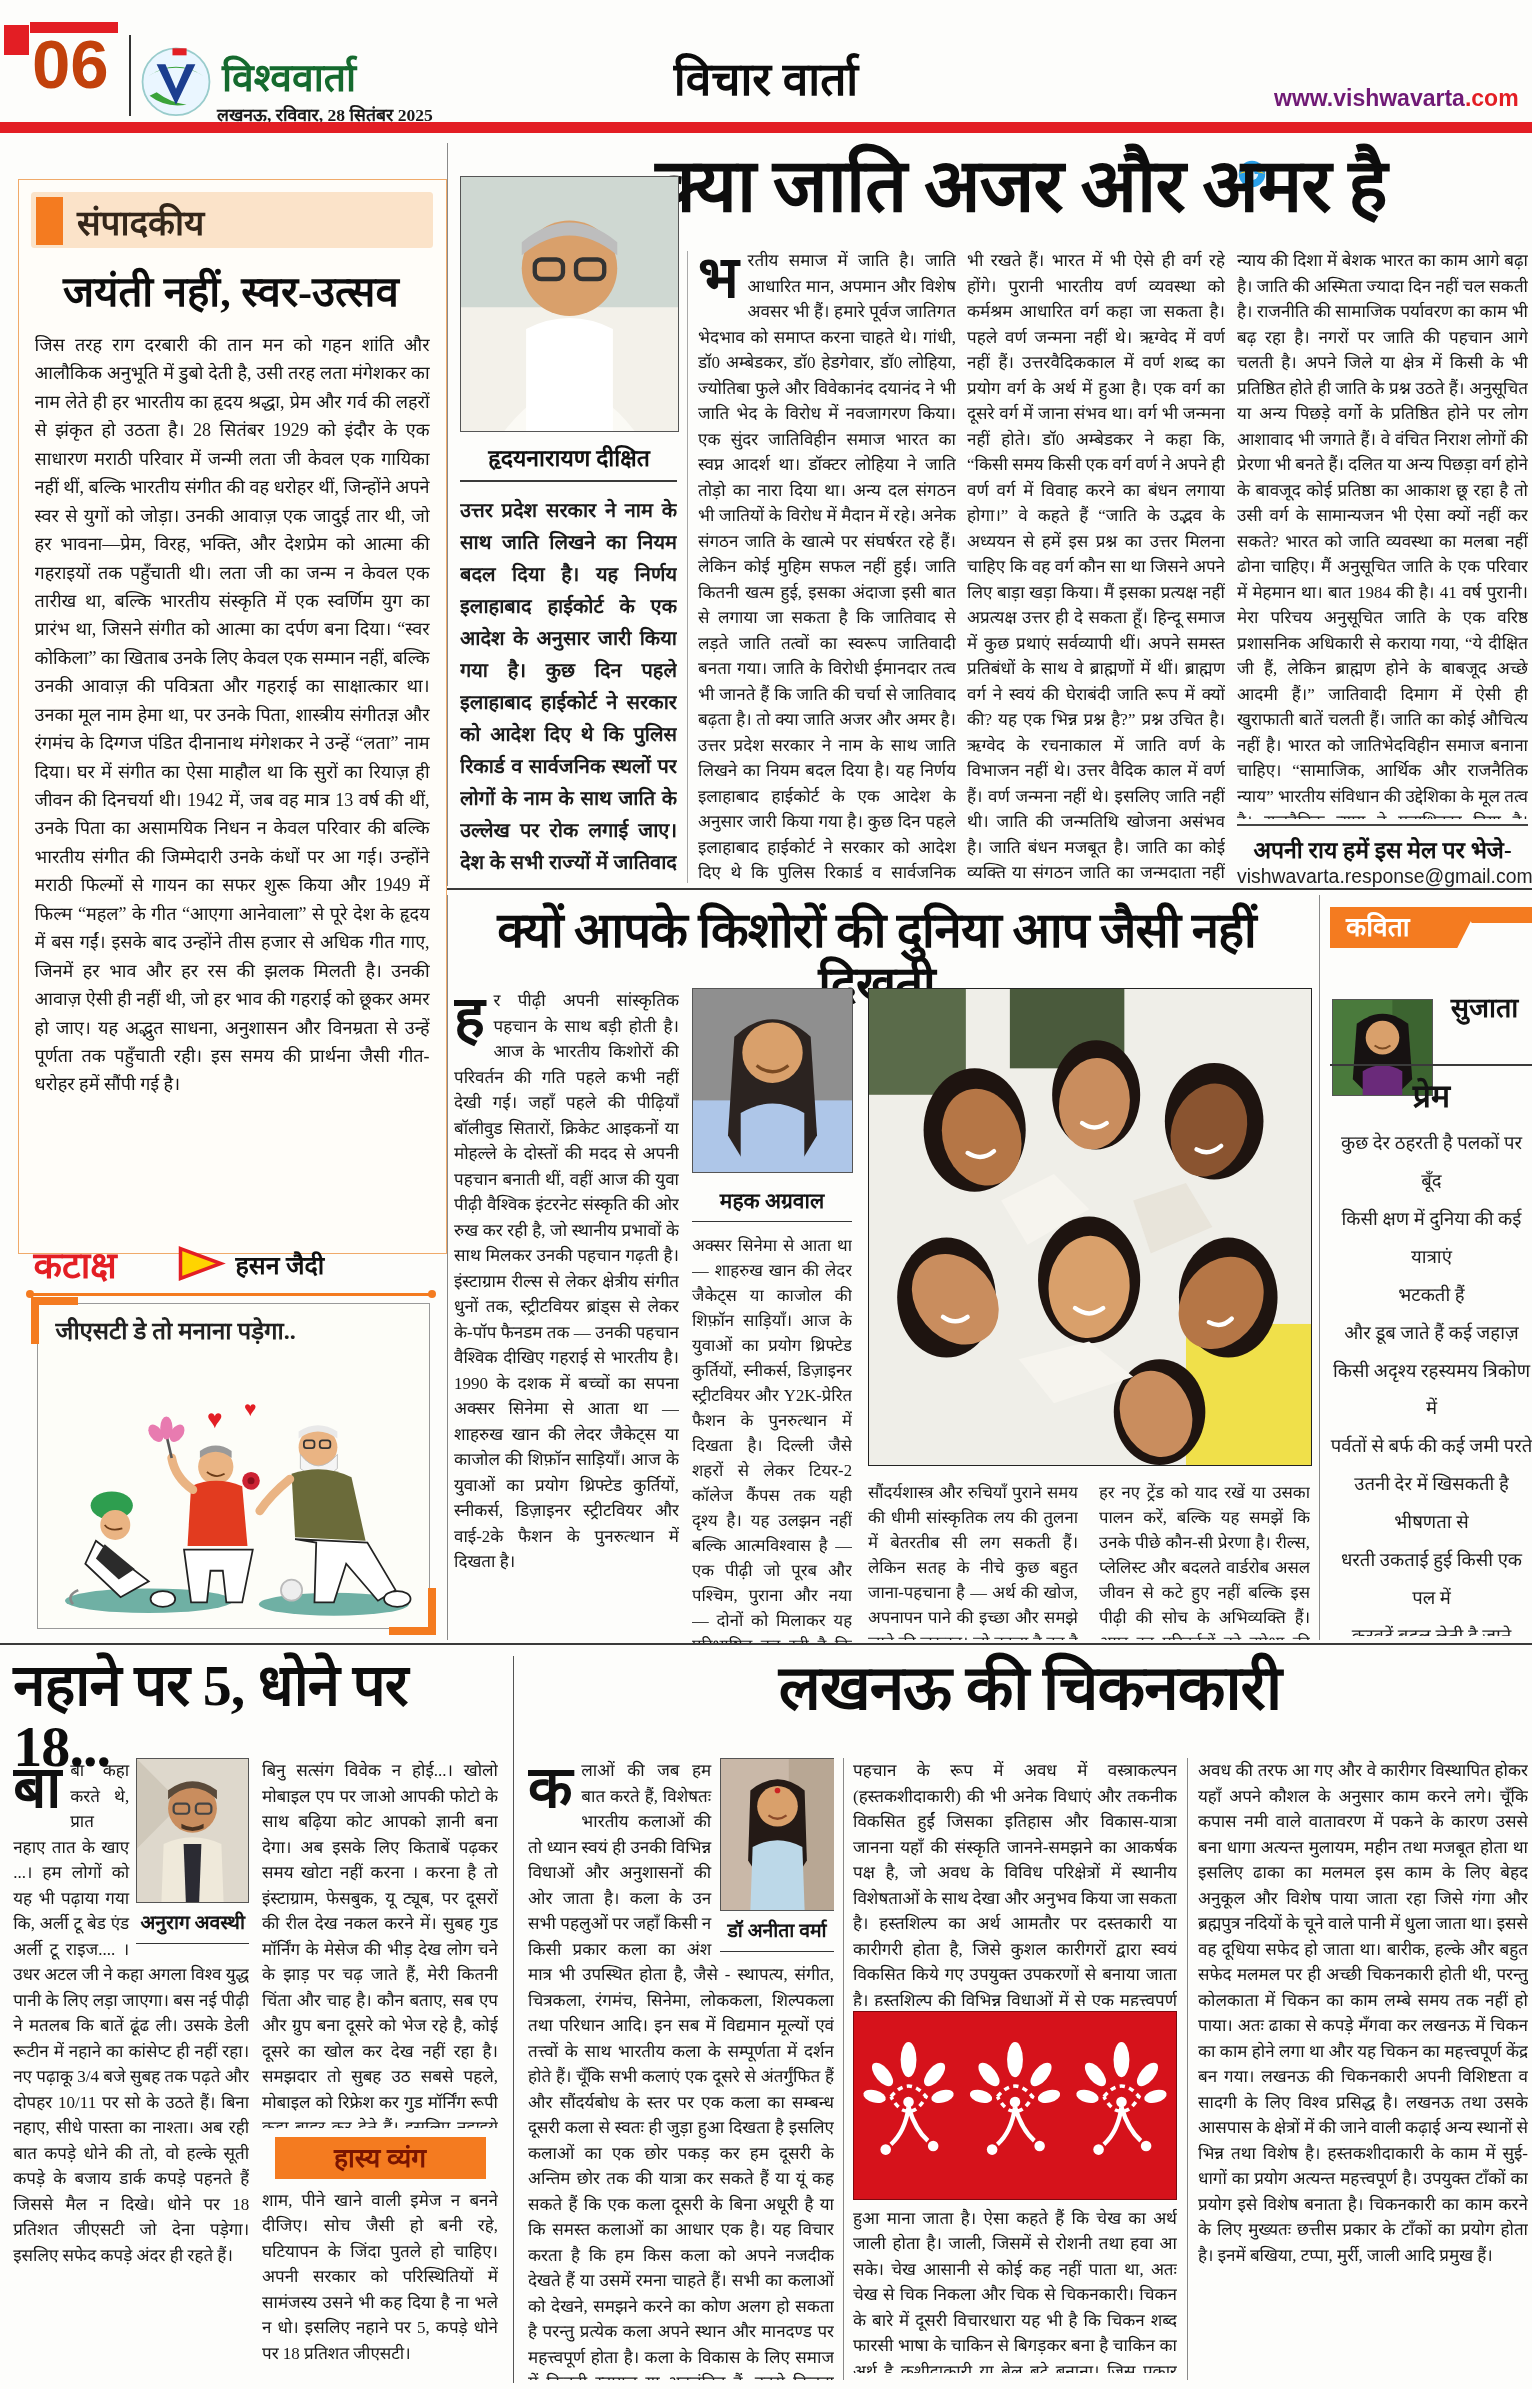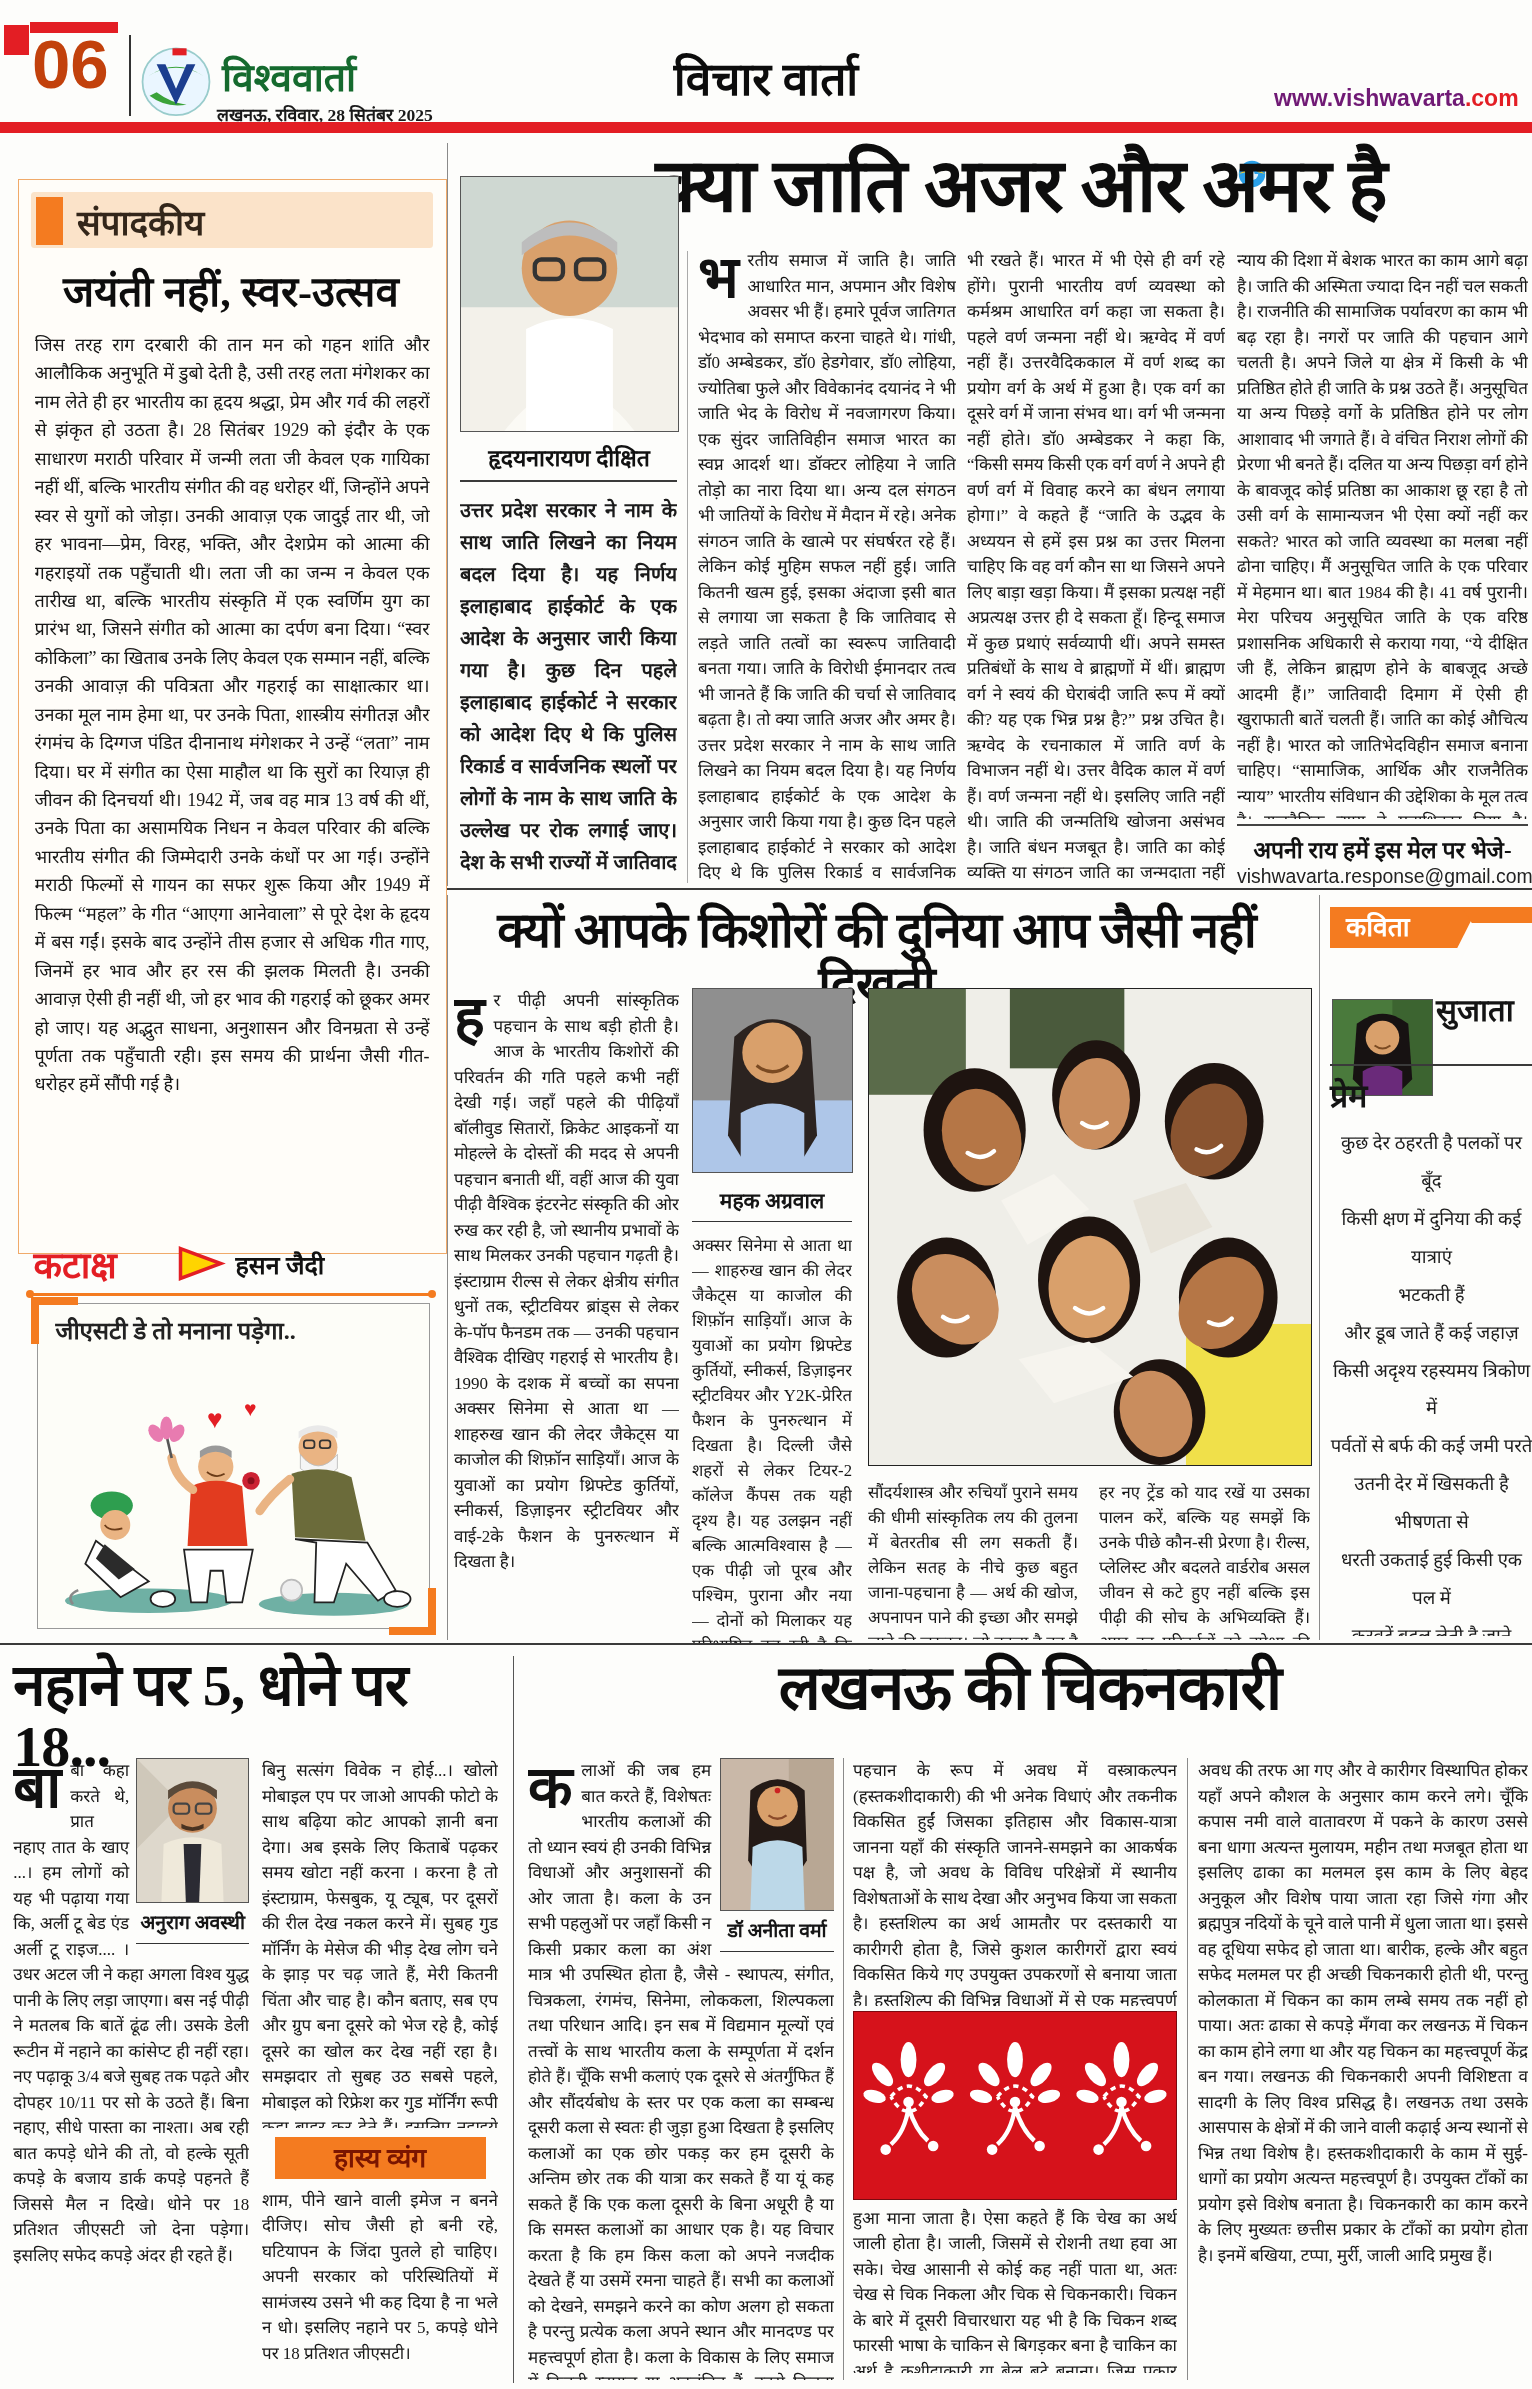--- a/index.html
+++ b/index.html
@@ -227,23 +227,23 @@
   <div class="abs portrait" style="left:1.8px;top:51px;width:99px;height:95px;">
     <svg viewBox="0 0 100 96" preserveAspectRatio="none">
       <rect width="100" height="96" fill="#4a7a3c"></rect>
       <rect x="60" width="40" height="96" fill="#3c6430"></rect>
       <path d="M24 24 Q50 4 76 24 L80 80 L64 96 L36 96 L20 80 Z" fill="#171212"></path>
       <circle cx="50" cy="38" r="17" fill="#d9a06b"></circle>
       <path d="M42 46 q8 6 16 0" stroke="#7a4a22" stroke-width="2" fill="none"></path>
       <path d="M30 72 Q50 60 70 72 L70 96 L30 96 Z" fill="#6a2a7a"></path>
     </svg>
   </div>
-  <div style="position:absolute;left:106px;top:81px;width:97px;font-size:31px;font-weight:900;">सुजाता</div>
+  <div style="position:absolute;left:106px;top:81px;width:97px;text-align:center;font-size:27px;font-weight:900;">सुजाता</div>
   <div class="hrule" style="position:absolute;left:0;top:157px;width:203px;height:1.8px;"></div>
-  <div style="position:absolute;left:0;top:166px;width:203px;font-size:32px;font-weight:900;">प्रेम</div>
+  <div style="position:absolute;left:0;top:166px;width:203px;text-align:center;font-size:32px;font-weight:900;">प्रेम</div>
   <div class="abs" style="left:0;top:218px;width:203px;height:511px;overflow:hidden;">
     <div class="poemline">कुछ देर ठहरती है पलकों पर बूँद</div>
     <div class="poemline">किसी क्षण में दुनिया की कई यात्राएं</div>
     <div class="poemline">भटकती हैं</div>
     <div class="poemline">और डूब जाते हैं कई जहाज़</div>
     <div class="poemline">किसी अदृश्य रहस्यमय त्रिकोण में</div>
     <div class="poemline">पर्वतों से बर्फ की कई जमी परते</div>
     <div class="poemline">उतनी देर में खिसकती है भीषणता से</div>
     <div class="poemline">धरती उकताई हुई किसी एक पल में</div>
     <div class="poemline">करवटें बदल लेती है जाने कितनी बार</div>

